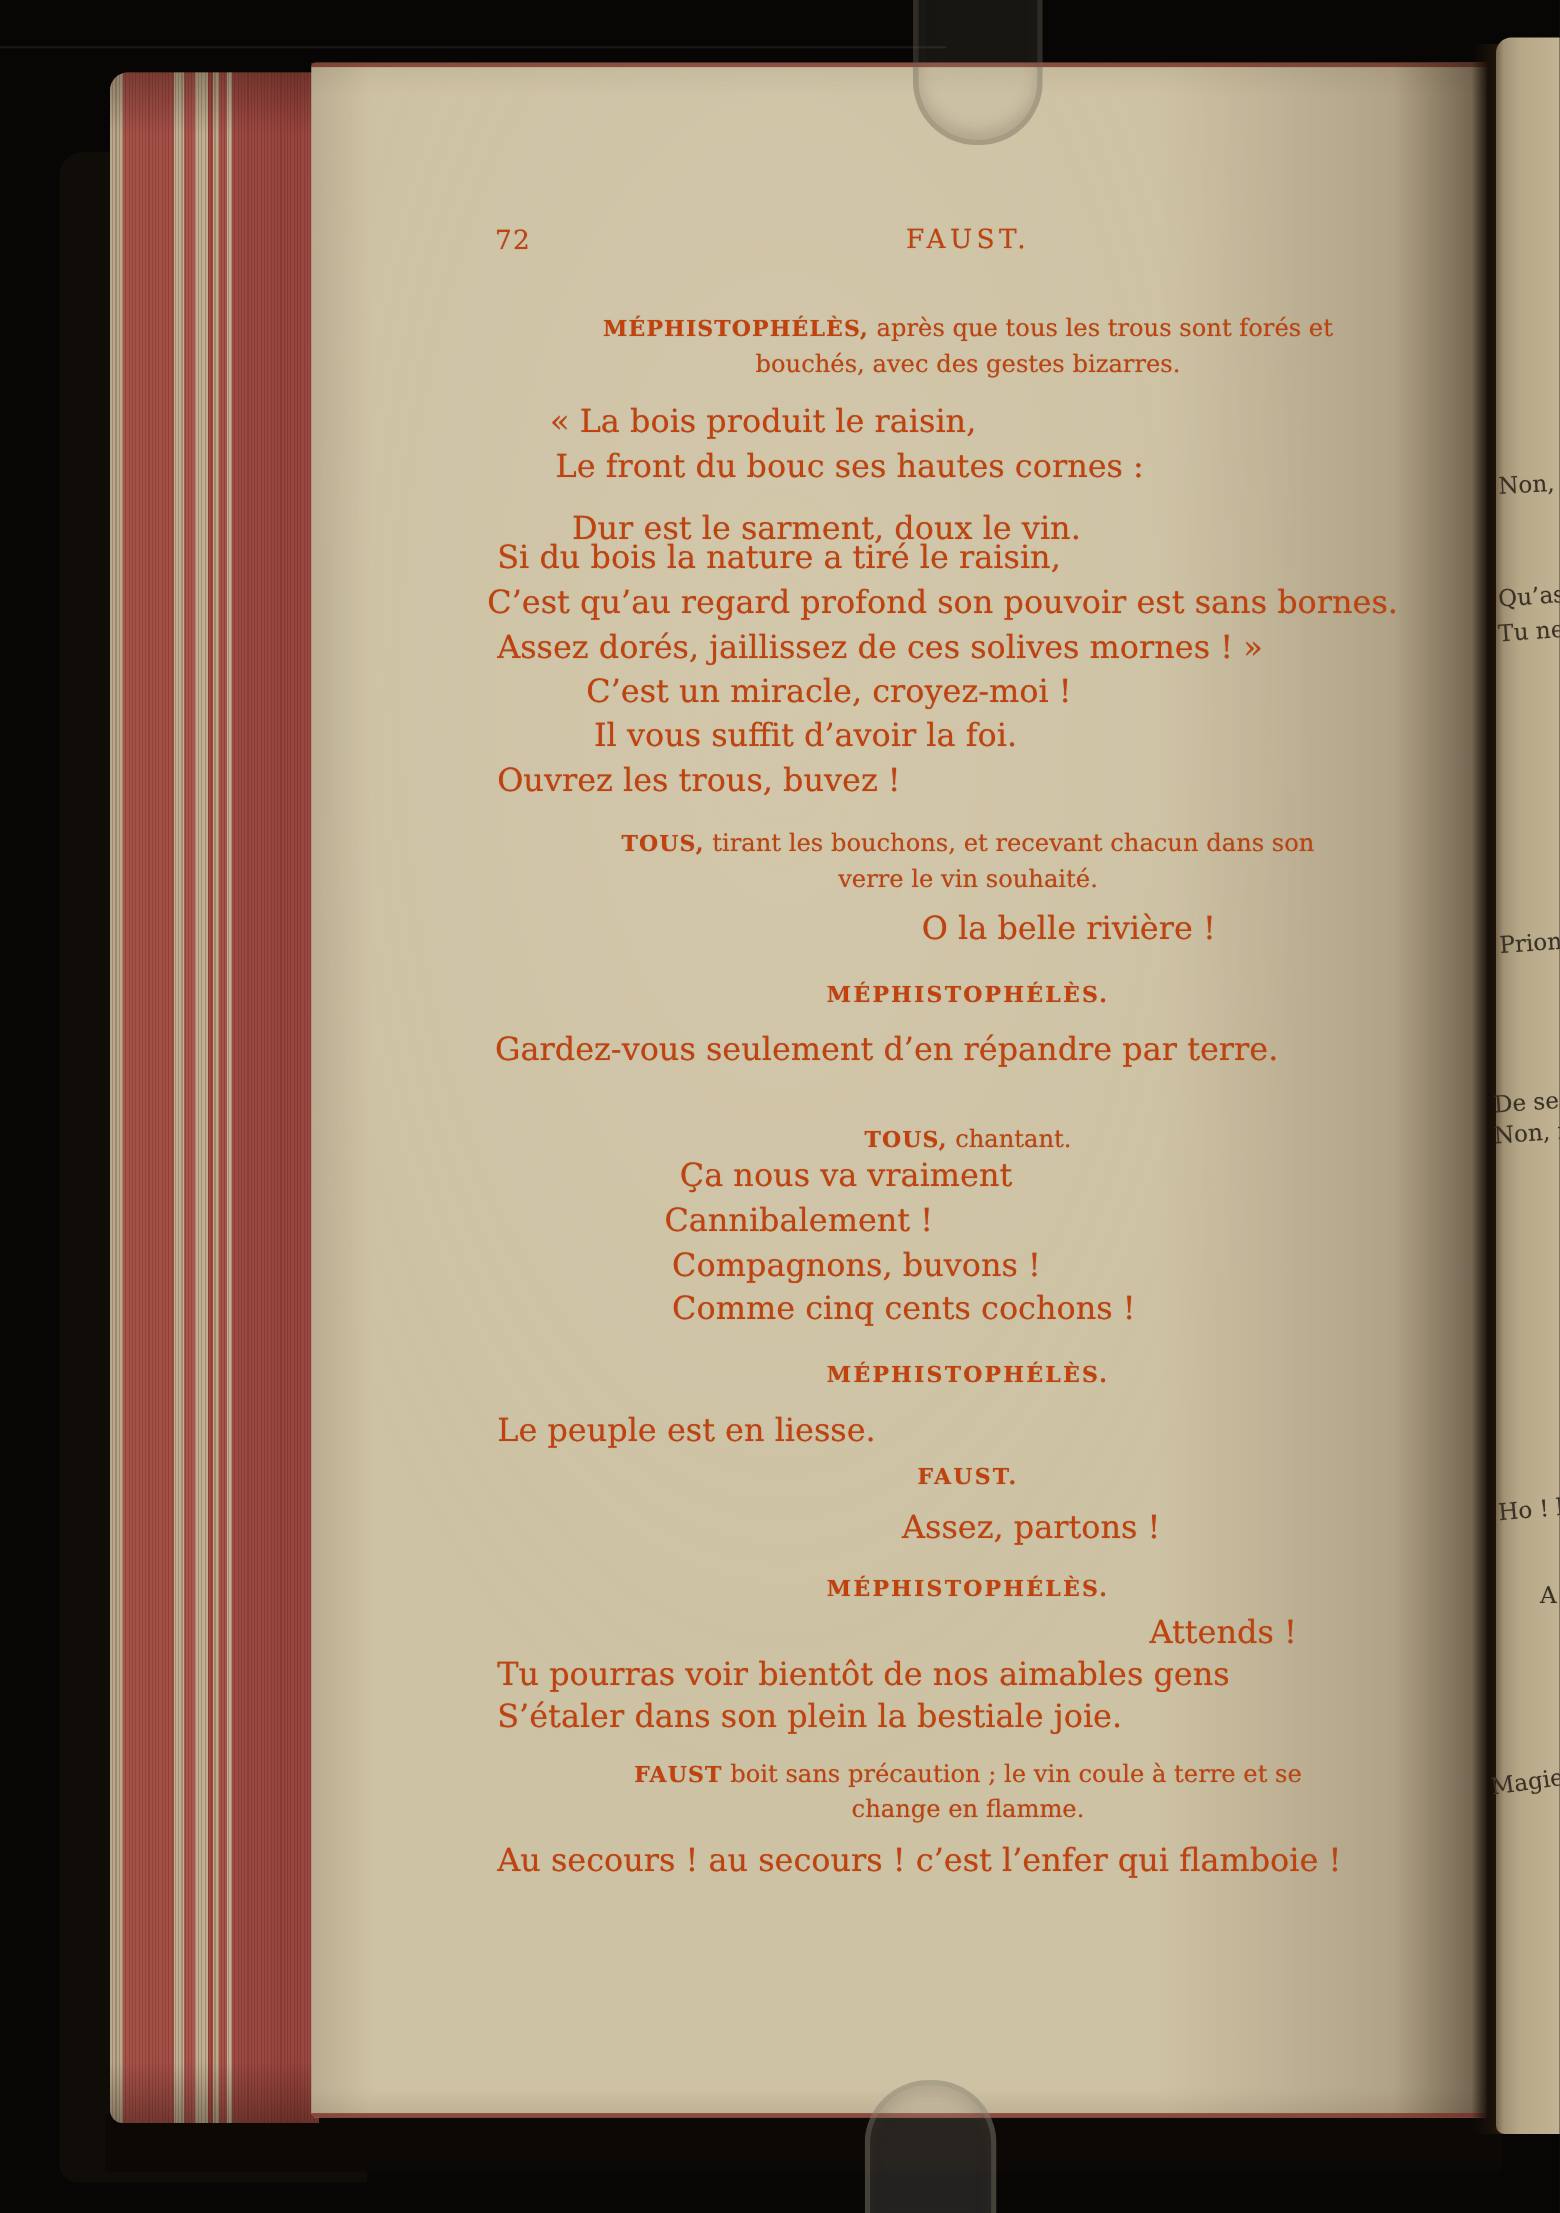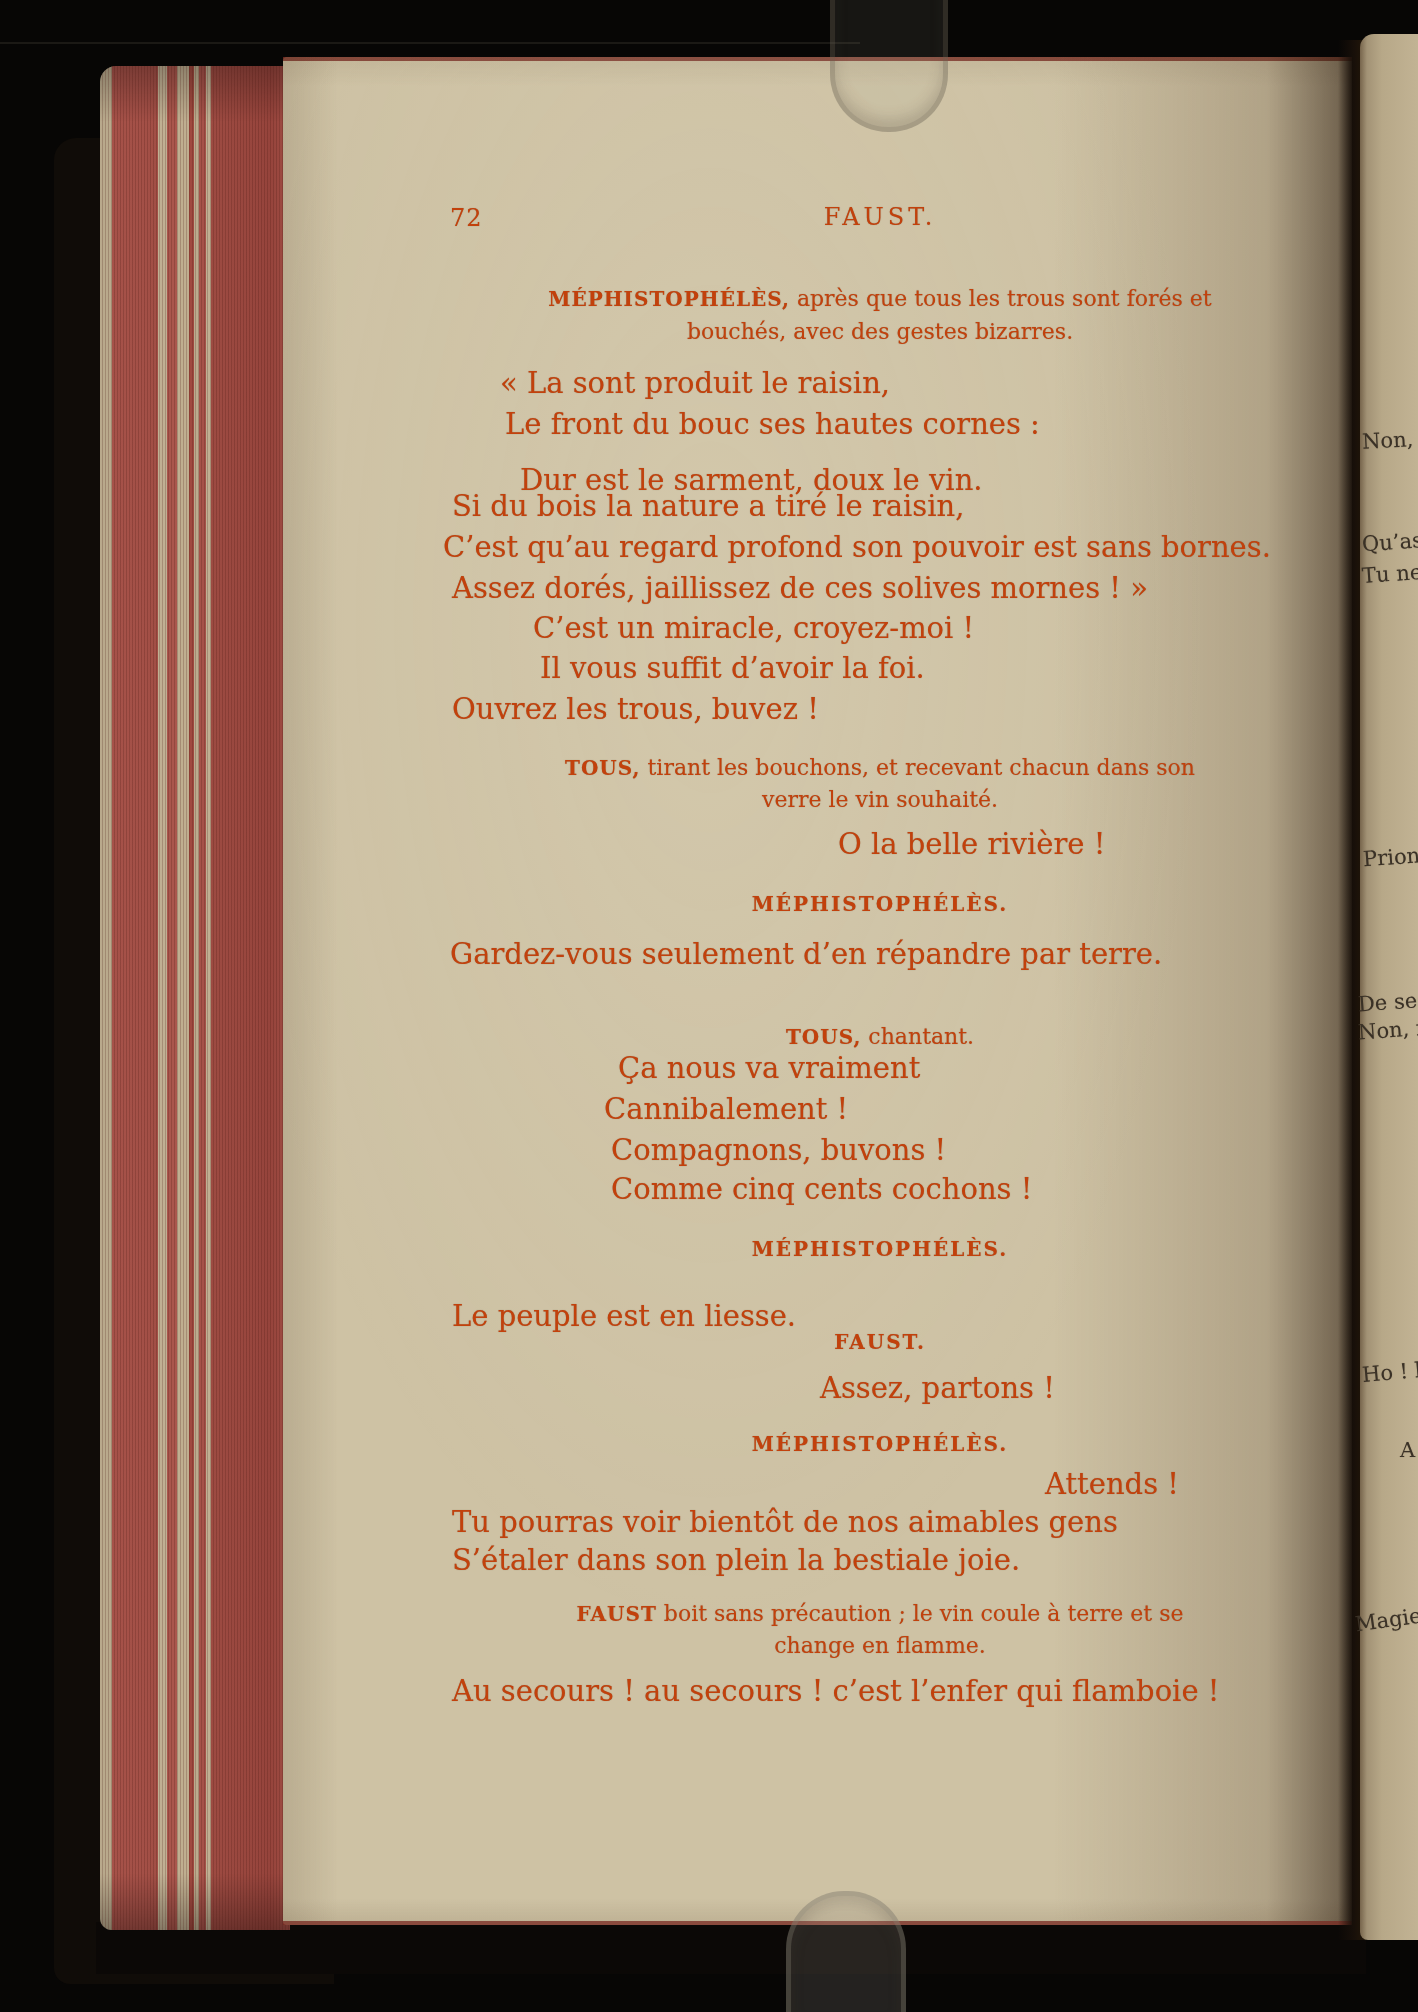--- a/index.html
+++ b/index.html
@@ -92,41 +92,41 @@
 
   <div class="page">
     <div class="page-shade"></div>
   </div>
 
   <div id="text-layer">
       <div class="line pagenum" style="top: 204px; left: 450px;">72</div>
       <div class="line runtitle center" style="top: 203px;">FAUST.</div>
       <div class="line dir center" style="top: 286px;"><span class="dirname">MÉPHISTOPHÉLÈS,</span><span> après que tous les trous sont forés et</span></div>
       <div class="line dir center" style="top: 319px;">bouchés, avec des gestes bizarres.</div>
-      <div class="line v" style="top: 366px; left: 500px;">« La sont produit le raisin,</div>
+      <div class="line v" style="top: 366px; left: 500px;">« La bois produit le raisin,</div>
       <div class="line v" style="top: 407px; left: 505px;">Le front du bouc ses hautes cornes :</div>
       <div class="line v" style="top: 463px; left: 520px;">Dur est le sarment, doux le vin.</div>
       <div class="line v" style="top: 489px; left: 452px;">Si du bois la nature a tiré le raisin,</div>
       <div class="line v" style="top: 530px; left: 443px;">C’est qu’au regard profond son pouvoir est sans bornes.</div>
       <div class="line v" style="top: 571px; left: 452px;">Assez dorés, jaillissez de ces solives mornes ! »</div>
       <div class="line v" style="top: 611px; left: 533px;">C’est un miracle, croyez-moi !</div>
       <div class="line v" style="top: 651px; left: 540px;">Il vous suffit d’avoir la foi.</div>
       <div class="line v" style="top: 692px; left: 452px;">Ouvrez les trous, buvez !</div>
       <div class="line dir center" style="top: 755px;"><span class="dirname">TOUS,</span><span> tirant les bouchons, et recevant chacun dans son</span></div>
       <div class="line dir center" style="top: 787px;">verre le vin souhaité.</div>
       <div class="line v" style="top: 827px; left: 838px;">O la belle rivière !</div>
       <div class="line sp center" style="top: 892px;">MÉPHISTOPHÉLÈS.</div>
       <div class="line v" style="top: 937px; left: 450px;">Gardez-vous seulement d’en répandre par terre.</div>
       <div class="line dir center" style="top: 1006px; margin-top: 18px;"><span class="dirname">TOUS,</span><span> chantant.</span></div>
       <div class="line v" style="top: 1051px; left: 618px;">Ça nous va vraiment</div>
       <div class="line v" style="top: 1092px; left: 604px;">Cannibalement !</div>
       <div class="line v" style="top: 1133px; left: 611px;">Compagnons, buvons !</div>
       <div class="line v" style="top: 1172px; left: 611px;">Comme cinq cents cochons !</div>
       <div class="line sp center" style="top: 1237px;">MÉPHISTOPHÉLÈS.</div>
-      <div class="line v" style="top: 1283px; left: 452px; margin-top: 16px;">Le peuple est en liesse.</div>
+      <div class="line v" style="top: 1283px; left: 452px;">Le peuple est en liesse.</div>
       <div class="line sp center" style="top: 1330px;">FAUST.</div>
       <div class="line v" style="top: 1371px; left: 820px;">Assez, partons !</div>
       <div class="line sp center" style="top: 1432px;">MÉPHISTOPHÉLÈS.</div>
       <div class="line v" style="top: 1467px; left: 1045px;">Attends !</div>
       <div class="line v" style="top: 1505px; left: 452px;">Tu pourras voir bientôt de nos aimables gens</div>
       <div class="line v" style="top: 1543px; left: 452px;">S’étaler dans son plein la bestiale joie.</div>
       <div class="line dir center" style="top: 1601px;"><span class="dirname">FAUST</span><span> boit sans précaution ; le vin coule à terre et se</span></div>
       <div class="line dir center" style="top: 1633px;">change en flamme.</div>
       <div class="line v" style="top: 1674px; left: 452px;">Au secours ! au secours ! c’est l’enfer qui flamboie !</div>
     </div>

